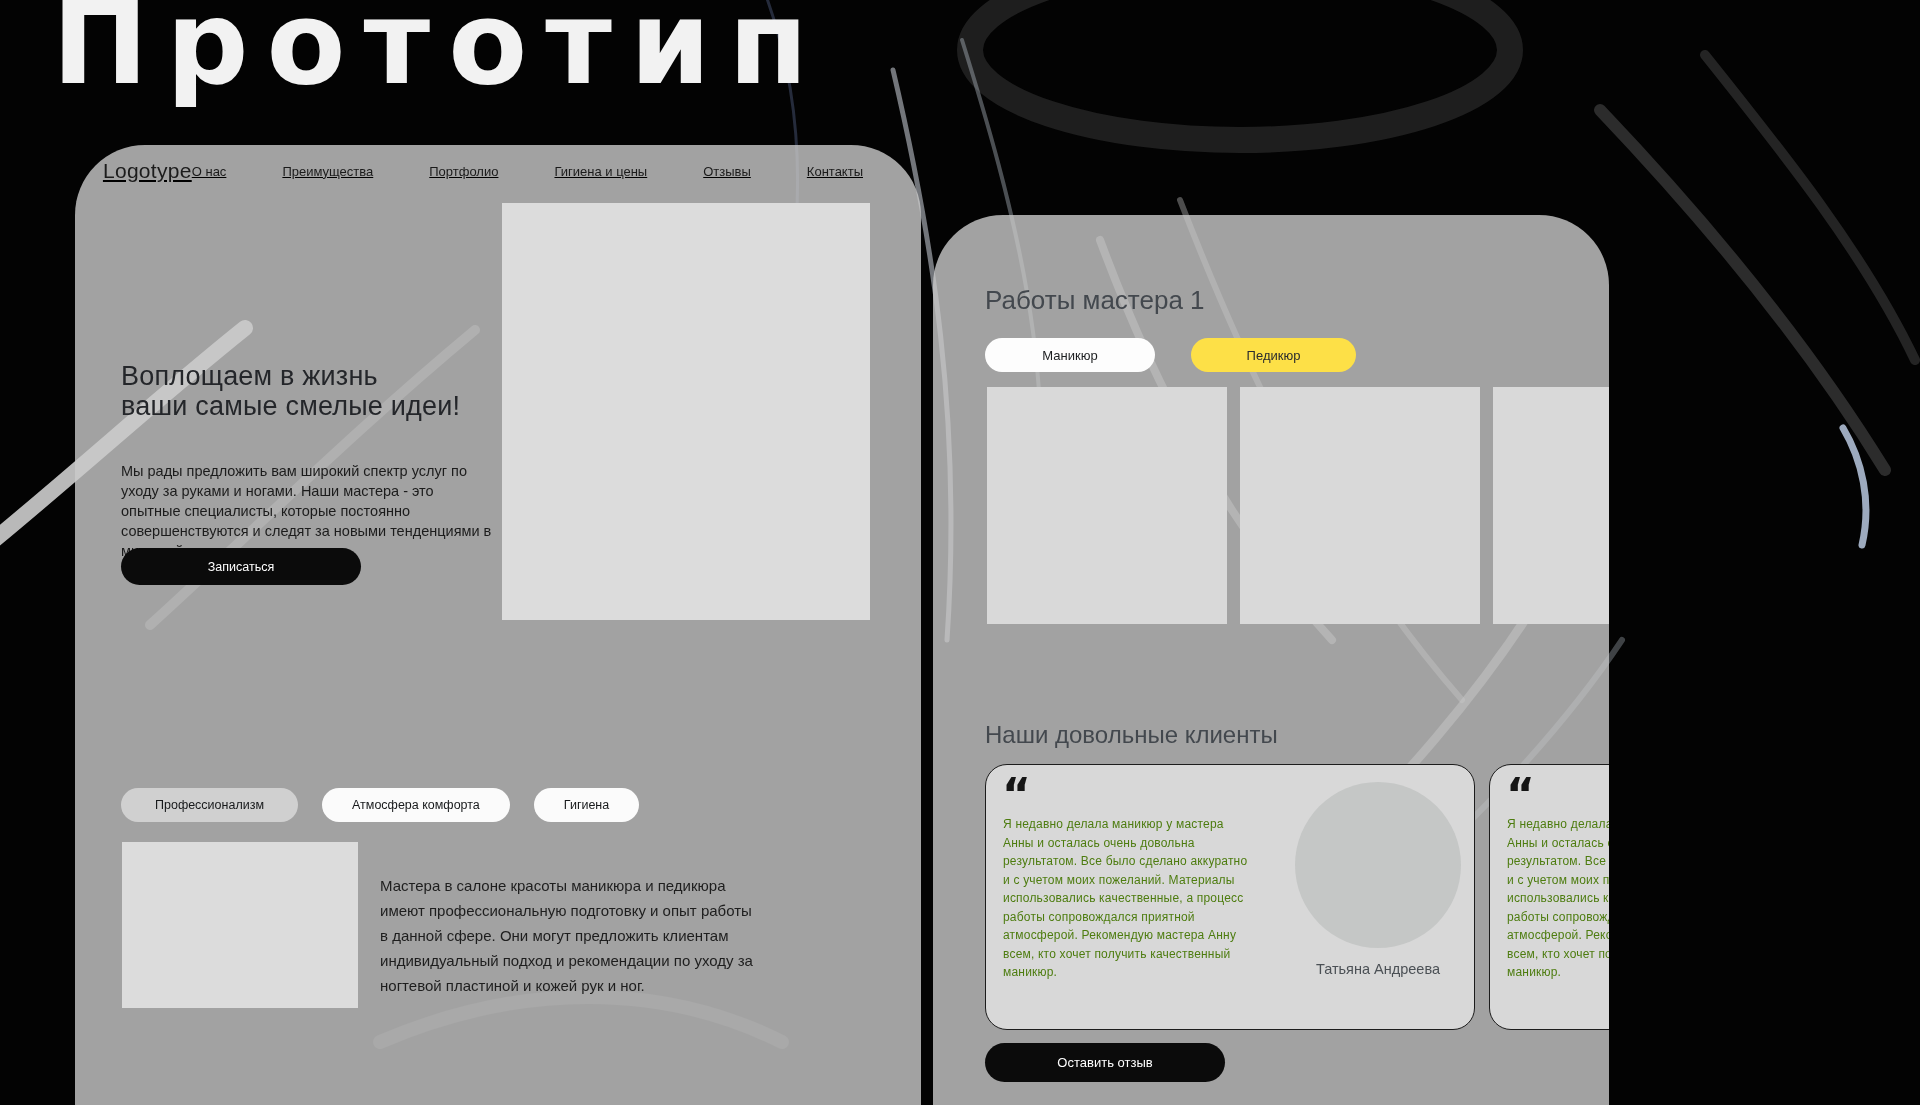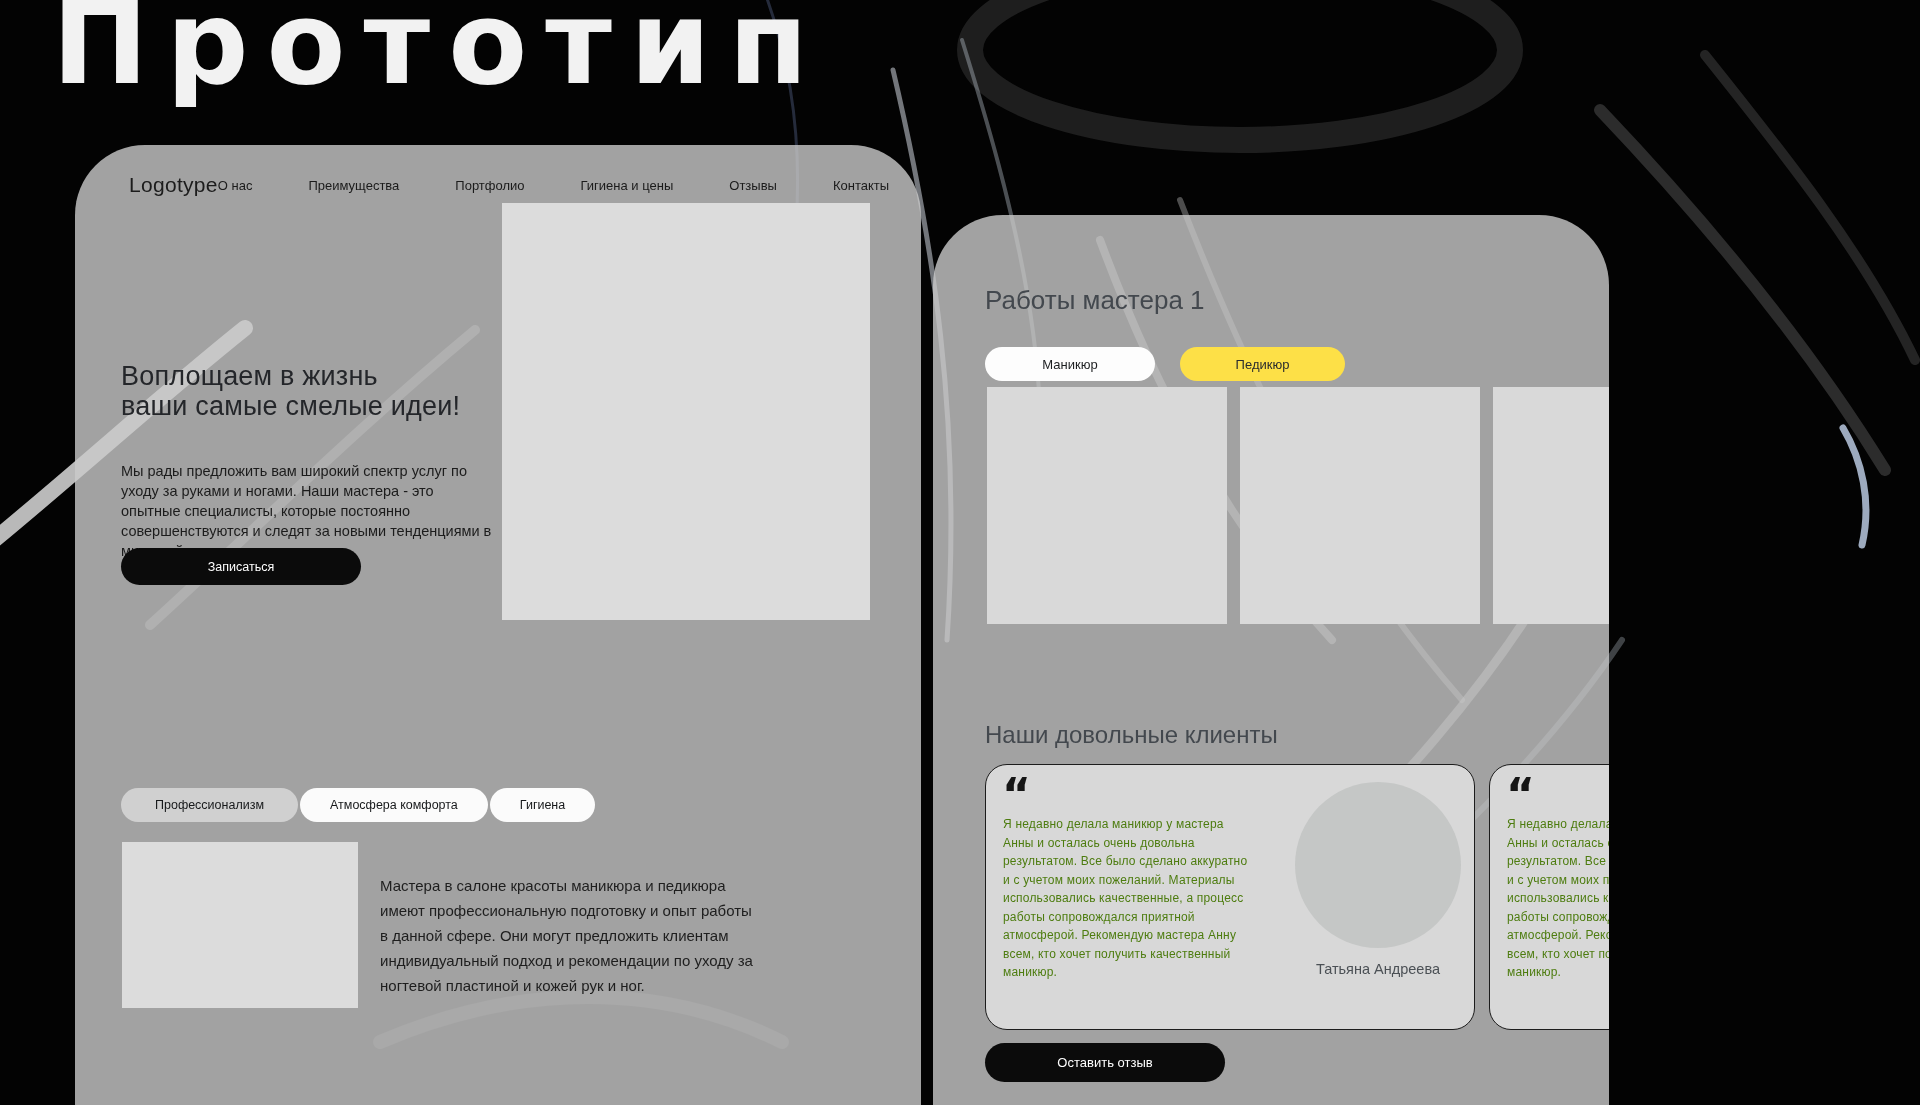--- a/index.html
+++ b/index.html
@@ -9,48 +9,48 @@
   .title{position:absolute;left:52px;top:-14px;margin:0;z-index:2;
          font-family:"DejaVu Sans",sans-serif;font-weight:800;font-size:115px;line-height:1;
          letter-spacing:18px;color:#f2f2f2;white-space:nowrap;}
   .panel{position:absolute;z-index:1;background:rgba(202,202,202,0.80);
          border-radius:70px 70px 0 0;overflow:hidden;}
   .panel.left{left:75px;top:145px;width:846px;height:960px;}
   .panel.right{left:933px;top:215px;width:676px;height:890px;}
   .ph{background:#dcdcdc;position:absolute;}
 
   
-  .lp-header{position:absolute;left:54px;right:58px;top:22px;height:36px;
-             display:flex;align-items:center;justify-content:flex-start;}
+  .lp-header{position:absolute;left:54px;right:58px;top:8px;height:36px;
+             display:flex;align-items:center;justify-content:flex-end;text-decoration:underline;}
   .logo{font-size:21px;font-weight:500;color:#1c1c1c;letter-spacing:.3px;cursor:pointer;}
   .nav{display:flex;gap:56px;}
   .nav-item{font-size:13px;color:#1b1b1b;text-decoration:none;cursor:pointer;white-space:nowrap;}
   .hero-img{left:427px;top:58px;width:368px;height:417px;}
   .hero-h{position:absolute;left:46px;top:216px;margin:0;font-size:27px;line-height:1.12;
           font-weight:500;color:#24262a;letter-spacing:.2px;}
   .hero-p{position:absolute;left:46px;top:316px;width:372px;margin:0;
           font-size:14.5px;line-height:1.38;color:#1c1c1c;}
   .btn{position:absolute;display:flex;align-items:center;justify-content:center;
        background:#0b0b0b;color:#fff;border:none;border-radius:20px;cursor:pointer;
        font-family:Liberation Sans, sans-serif;}
   .cta{left:46px;top:403px;width:240px;height:37px;font-size:12.5px;font-weight:500;}
   .adv-h{position:absolute;left:46px;top:562px;margin:0;font-size:25px;line-height:1.12;
          font-weight:500;color:#474c52;}
-  .pills{position:absolute;left:46px;top:643px;display:flex;gap:2px;}
+  .pills{position:absolute;left:46px;top:643px;display:flex;gap:24px;}
   .pill{height:34px;border-radius:17px;border:none;display:flex;align-items:center;justify-content:center;
         font-size:12.5px;font-weight:500;color:#17191b;background:#fbfbfb;cursor:pointer;
         font-family:"Liberation Sans",sans-serif;padding:0 30px;white-space:nowrap;}
   .pill.muted{background:#d0d0d0;padding:0 34px;}
   .adv-img{left:47px;top:697px;width:236px;height:166px;}
   .adv-p{position:absolute;left:305px;top:728px;width:378px;margin:0;
          font-size:15px;line-height:25px;color:#1e1e1e;}
 
   
   .works-h{position:absolute;left:52px;top:70px;margin:0;font-size:26px;font-weight:500;color:#43484e;}
-  .tabs{position:absolute;left:52px;top:132px;display:flex;gap:25px;}
+  .tabs{position:absolute;left:52px;top:123px;display:flex;gap:36px;}
   .tab{height:34px;border:none;border-radius:17px;background:#fde047;color:#2a2c2e;
        font-size:13px;font-weight:500;cursor:pointer;font-family:"Liberation Sans",sans-serif;}
   .tab.active{background:#fdfdfd;color:#1d1f21;}
   .tab.t1{width:170px;} .tab.t2{width:165px;}
   .gallery{position:absolute;left:54px;top:172px;display:flex;gap:13px;}
   .g-item{width:240px;height:237px;background:#d9d9d9;flex:0 0 auto;}
   .reviews-h{position:absolute;left:52px;top:506px;margin:0;font-size:24px;font-weight:500;color:#43484e;}
   .cards{position:absolute;left:52px;top:549px;display:flex;gap:14px;}
   .card{position:relative;width:490px;height:266px;flex:0 0 auto;box-sizing:border-box;
         background:#d8d8d8;border:1.5px solid #1c1c1c;border-radius:22px;}

